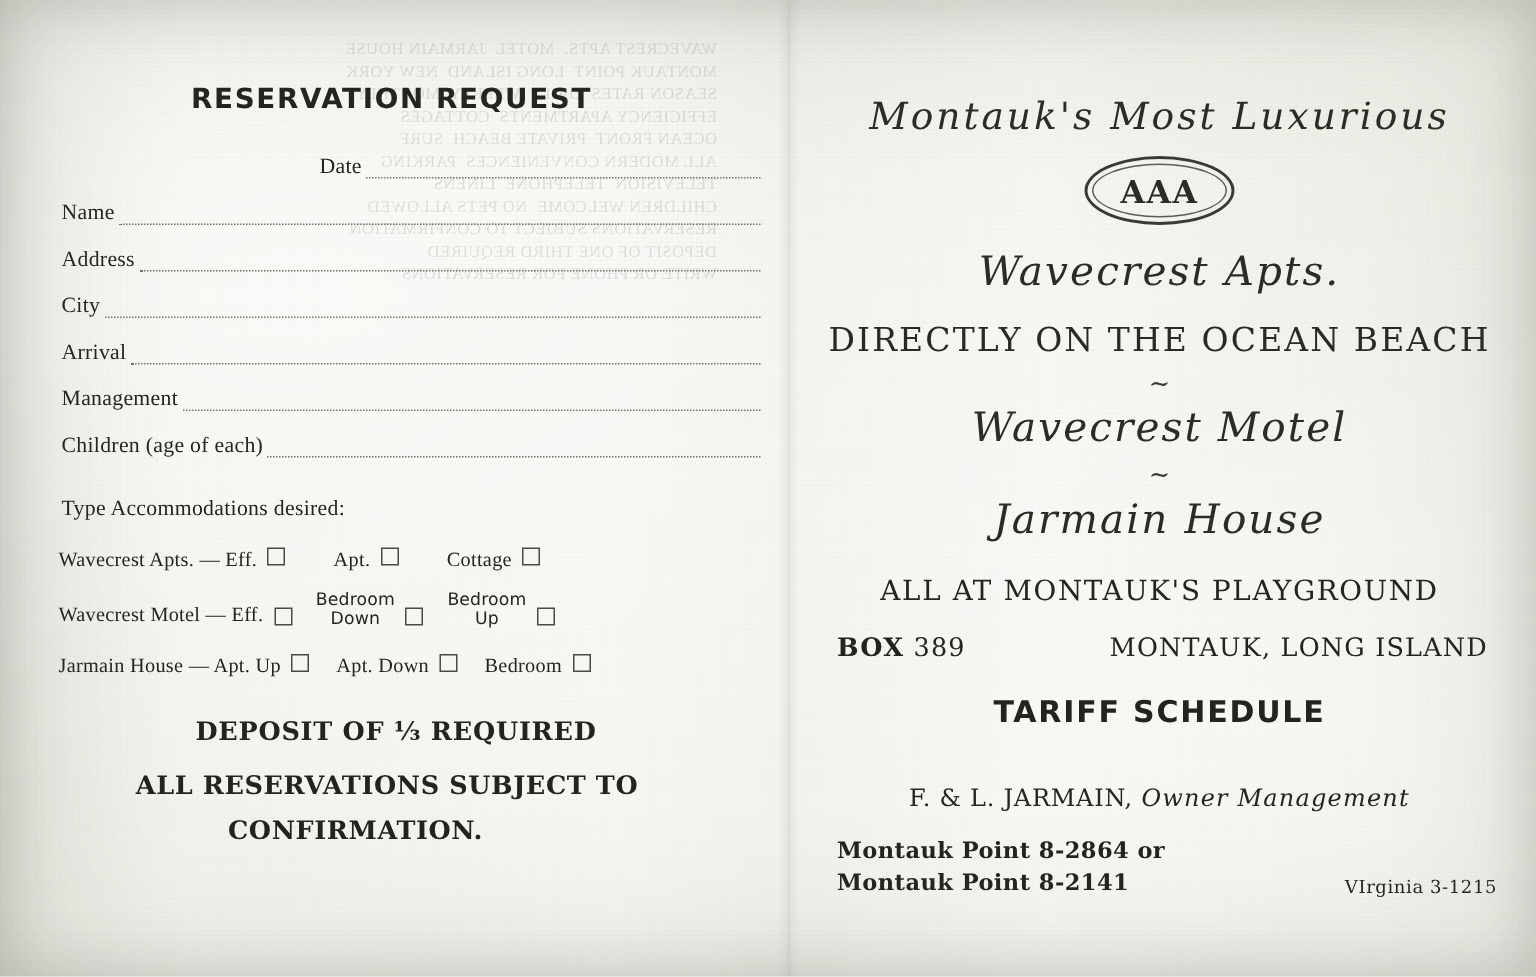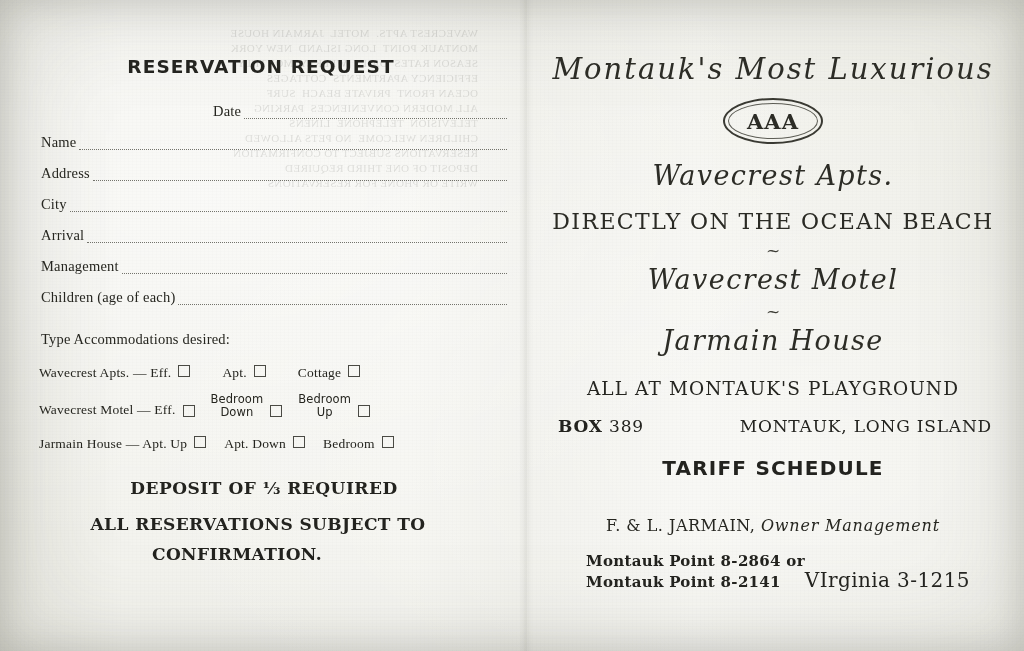--- a/index.html
+++ b/index.html
@@ -198,22 +198,22 @@
     width: 478px; height: 610px;
     text-align: center;
   }
   .script {
     font-family: "DejaVu Serif", serif;
     font-style: italic;
     color: #2c2c26;
     letter-spacing: 1.4px;
   }
   #tagline {
-    font-size: 29px;
-    margin-top: 22px;
+    font-size: 25px;
+    margin-top: 33px;
     letter-spacing: 2px;
   }
   #aaa-badge {
     margin: 12px auto 0 auto;
     width: 96px; height: 42px;
     border: 2.5px solid #3a3a33;
     border-radius: 50% / 50%;
     display: flex;
     align-items: center;
     justify-content: center;
@@ -283,36 +283,36 @@
     margin-top: 36px;
     font-family: "DejaVu Serif", serif;
     font-size: 16px;
     letter-spacing: .5px;
     color: #262620;
   }
   #owner-line .ital { font-style: italic; letter-spacing: .8px; }
   #phone-block {
     margin-top: 16px;
     display: flex;
-    justify-content: center;
+    justify-content: space-between;
     align-items: flex-end;
     padding: 0 14px 0 24px;
     text-align: left;
   }
   .phone-left {
     font-family: "DejaVu Serif", serif;
     font-weight: bold;
     font-size: 15px;
     line-height: 21px;
     letter-spacing: .3px;
     color: #23231f;
   }
   .phone-right {
     font-family: "DejaVu Serif", serif;
-    font-size: 20px;
+    font-size: 12px;
     letter-spacing: .4px;
     color: #23231f;
     padding-bottom: 1px;
   }
 </style>
 </head>
 <body>
 
 <div id="scan">
 

